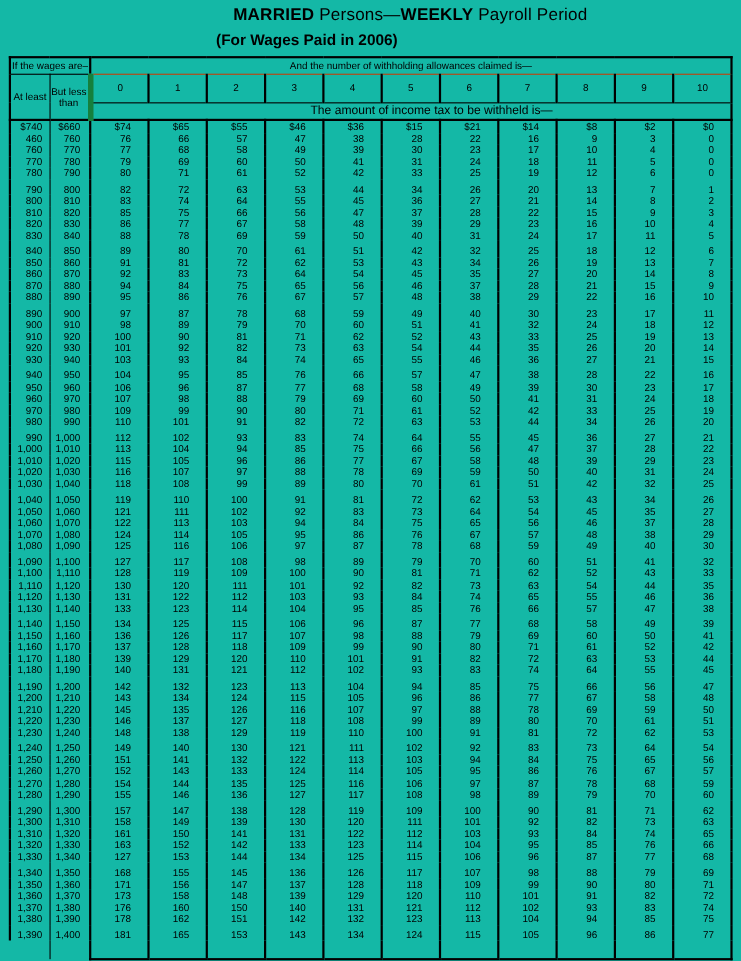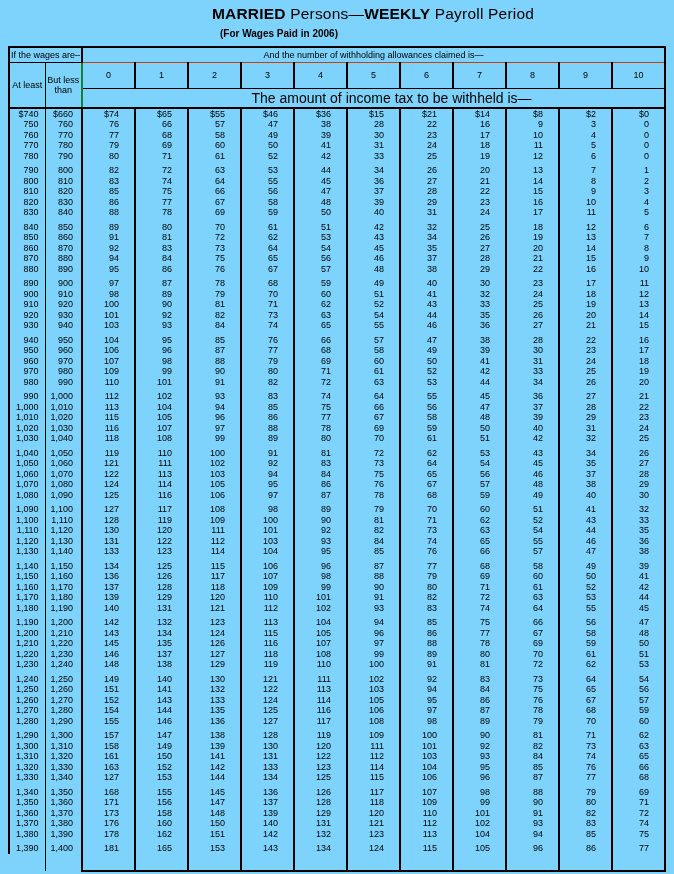--- a/index.html
+++ b/index.html
@@ -1,39 +1,39 @@
 <!DOCTYPE html>
 <html><head>
 <meta charset="utf-8">
 <style>
   * { box-sizing: border-box; }
   html, body { margin: 0; padding: 0; background: #fff; }
   .page {
     position: relative;
     width: 674px;
     height: 874px;
-    background: #7dd3fc;
+    background: #14b8a6;
     color: #000;
     font-family: "Liberation Sans", sans-serif;
     overflow: hidden;
   }
   .doc-title {
     text-align: center;
     padding-left: 72px;
     padding-top: 5px;
     font-size: 15.5px;
     letter-spacing: 0.2px;
     white-space: nowrap;
   }
   .doc-title .b { font-weight: bold; }
   .doc-subtitle {
     text-align: center;
     padding-right: 116px;
     margin-top: 5px;
-    font-size: 10px;
+    font-size: 14px;
     font-weight: bold;
   }
   table.tax-table {
     border-collapse: collapse;
     table-layout: fixed;
     width: 658px;
     margin: 7px 0 0 8px;
   }
   table.tax-table col.c-atleast { width: 36px; }
   table.tax-table col.c-butless { width: 37px; }
@@ -61,34 +61,34 @@
     height: 15px;
   }
   .h-atleast {
     border-left: 2px solid #000;
     border-bottom: 2px solid #000;
     height: 42px;
     margin-left: 36px;
   }
   .h-butless {
     border-left: 1px solid #000;
-    border-right: 2px solid #15803d;
+    border-right: 5px solid #15803d;
     border-bottom: 2px solid #000;
   }
   .h-num {
     border-left: 2px solid #000;
     border-bottom: 1px solid #000;
     height: 26px;
   }
   .h-num:last-child { border-right: 2px solid #000; }
   .h-amount {
     border-right: 2px solid #000;
     border-bottom: 2px solid #000;
     height: 13px;
-    font-size: 14px;
+    font-size: 11px;
     padding-left: 36px;
   }
 
   tbody td {
     font-size: 9px;
     height: 10px;
     line-height: 10.5px;
     padding: 0;
     text-align: right;
     white-space: nowrap;
@@ -167,21 +167,21 @@
           <td>$46</td>
           <td>$36</td>
           <td>$15</td>
           <td>$21</td>
           <td>$14</td>
           <td>$8</td>
           <td>$2</td>
           <td>$0</td>
         </tr>
         <tr>
-          <td>750</td>
+          <td>460</td>
           <td>760</td>
           <td>76</td>
           <td>66</td>
           <td>57</td>
           <td>47</td>
           <td>38</td>
           <td>28</td>
           <td>22</td>
           <td>16</td>
           <td>9</td>

